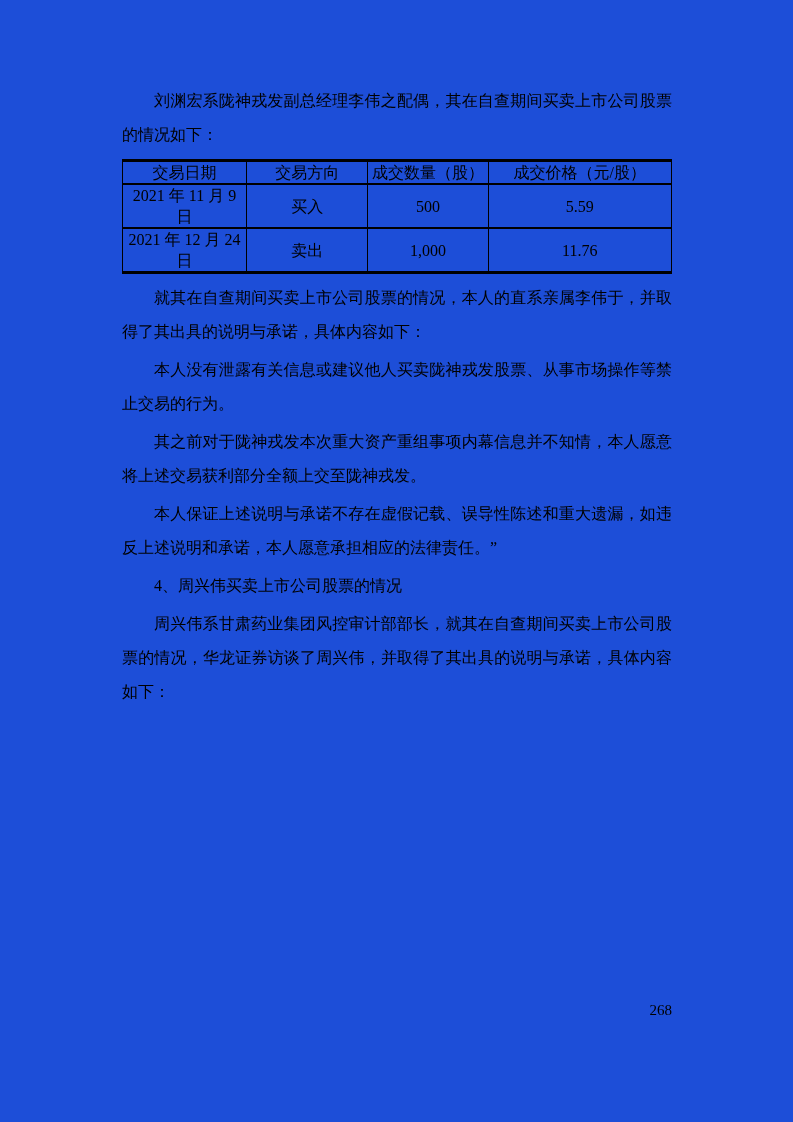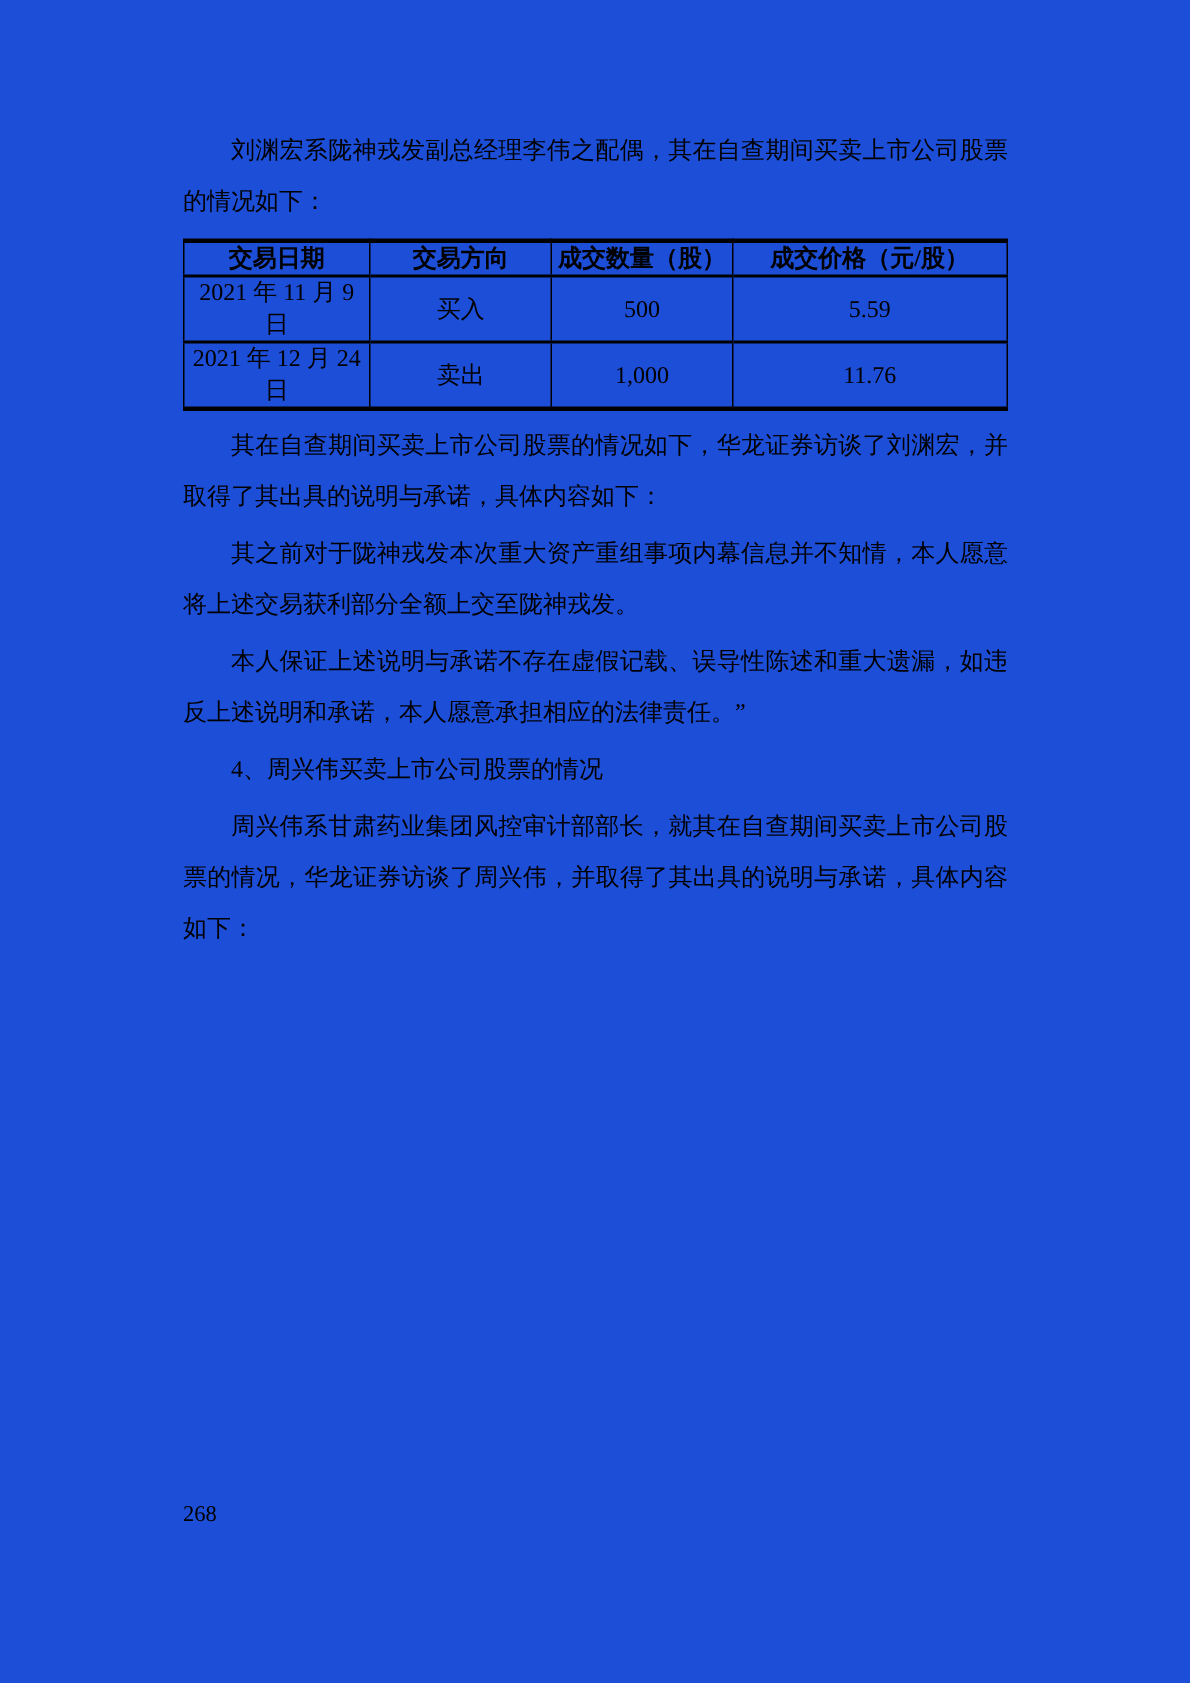--- a/index.html
+++ b/index.html
@@ -45,31 +45,31 @@
     border: 1px solid #000;
     border-top-width: 2px;
     border-bottom-width: 2px;
     text-align: center;
     vertical-align: middle;
     font-size: 16px;
     line-height: 21px;
     height: 23px;
     padding: 0 2px;
   }
-  table.trades th { font-weight: bold; }
+  table.trades th { font-weight: normal; }
   table.trades col.c1 { width: 22.6%; }
   table.trades col.c2 { width: 22.1%; }
   table.trades col.c3 { width: 21.9%; }
   table.trades col.c4 { width: 33.4%; }
   .page-number {
     position: absolute;
     left: 122px;
     top: 1000px;
     width: 550px;
-    text-align: left;
+    text-align: right;
     font-size: 15px;
     line-height: 20px;
   }
 </style>
 </head>
 <body>
 
 <div class="page">
   <div class="content">
 
@@ -99,22 +99,23 @@
         </tr>
         <tr>
           <td>2021 年 12 月 24 日</td>
           <td>卖出</td>
           <td>1,000</td>
           <td>11.76</td>
         </tr>
       </tbody>
     </table>
 
-    <p class="para">其在自查期间买卖上市公司股票的情况如下，华龙证券访谈了刘渊宏，并取得了其出具的说明与承诺，具体内容如下：</p>
+    <p class="para">就其在自查期间买卖上市公司股票的情况，本人的直系亲属李伟于，并取得了其出具的说明与承诺，具体内容如下：</p>
 
+    <p class="para">本人没有泄露有关信息或建议他人买卖陇神戎发股票、从事市场操作等禁止交易的行为。</p>
     <p class="para">其之前对于陇神戎发本次重大资产重组事项内幕信息并不知情，本人愿意将上述交易获利部分全额上交至陇神戎发。</p>
     <p class="para">本人保证上述说明与承诺不存在虚假记载、误导性陈述和重大遗漏，如违反上述说明和承诺，本人愿意承担相应的法律责任。”</p>
 
     <p class="para">4、周兴伟买卖上市公司股票的情况</p>
 
     <p class="para">周兴伟系甘肃药业集团风控审计部部长，就其在自查期间买卖上市公司股票的情况，华龙证券访谈了周兴伟，并取得了其出具的说明与承诺，具体内容如下：</p>
 
   </div>
 
   <div class="page-number">268</div>

